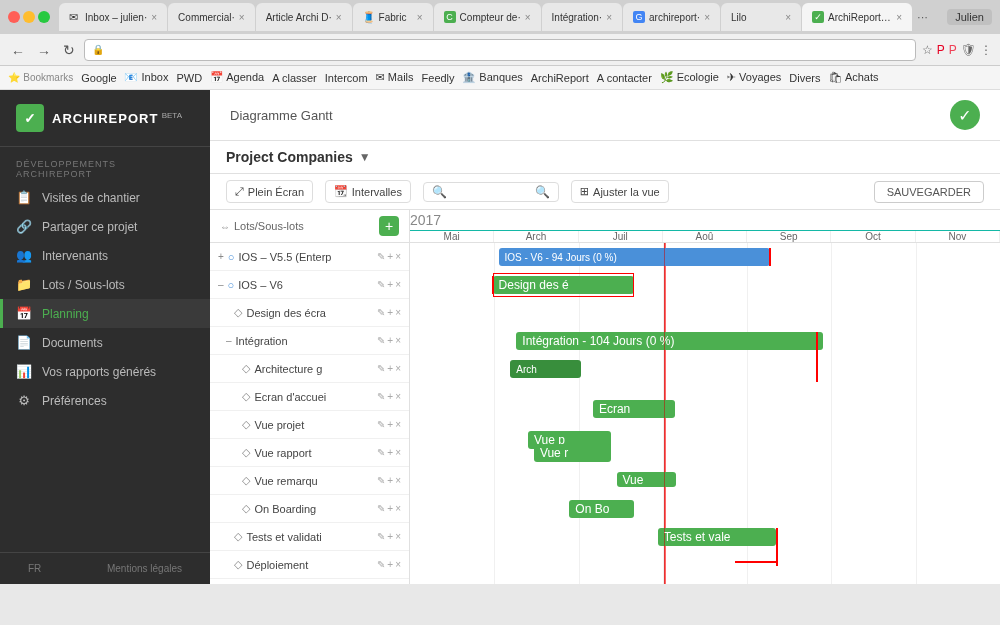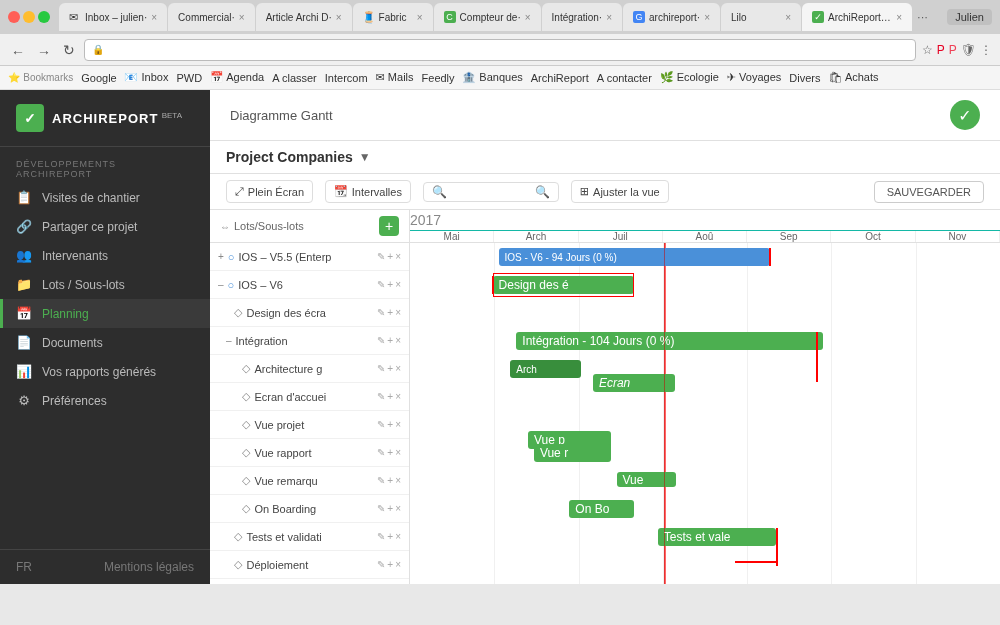--- a/index.html
+++ b/index.html
@@ -33,21 +33,21 @@
 
     
     .sidebar { width: 210px; background: #2d2d2d; color: #ccc; flex-shrink: 0; display: flex; flex-direction: column; height: 494px; }
     .sidebar-logo { display: flex; align-items: center; gap: 8px; padding: 14px 16px; border-bottom: 1px solid #444; }
     .logo-icon { width: 28px; height: 28px; background: #4CAF50; border-radius: 4px; display: flex; align-items: center; justify-content: center; color: white; font-size: 14px; font-weight: bold; }
 
     .sidebar-section-label { font-size: 9px; color: #777; padding: 12px 16px 4px; text-transform: uppercase; letter-spacing: 1px; }
     .sidebar-item { display: flex; align-items: center; gap: 10px; padding: 7px 16px; cursor: pointer; color: #bbb; font-size: 12px; }
     .sidebar-item.active { background: #3a3a3a; color: #4CAF50; border-left: 3px solid #4CAF50; padding-left: 13px; }
     .sidebar-item-icon { font-size: 13px; width: 16px; text-align: center; }
-    .sidebar-bottom { margin-top: auto; display: flex; align-items: center; justify-content: space-between; padding: 10px 16px; border-top: 1px solid #444; font-size: 12px; color: #777; }
+    .sidebar-bottom { margin-top: auto; display: flex; align-items: center; justify-content: space-between; padding: 10px 28px; border-top: 1px solid #444; font-size: 10px; color: #777; }
 
     
     .main-content { flex: 1; background: #f8f8f8; display: flex; flex-direction: column; overflow: hidden; }
     .main-header { background: white; padding: 10px 20px; border-bottom: 1px solid #e0e0e0; display: flex; align-items: center; justify-content: space-between; }
     .main-title { font-size: 13px; color: #555; }
     .header-check { width: 30px; height: 30px; background: #4CAF50; border-radius: 50%; display: flex; align-items: center; justify-content: center; color: white; font-size: 16px; }
 
     
     .gantt-toolbar { background: white; padding: 8px 16px; border-bottom: 1px solid #e0e0e0; display: flex; align-items: center; gap: 16px; }
     .project-title { font-size: 14px; font-weight: 600; color: #333; display: flex; align-items: center; gap: 6px; }
@@ -472,21 +472,21 @@
           <div style="position:absolute;top:89px;left:17%;width:52%;height:18px;">
             <div class="bar-green" style="left:0;top:0;width:100%;height:18px;margin-left:6px;">Intégration - 104 Jours (0 %)</div>
 
             <div style="position:absolute;right:-1px;top:0;width:2px;height:50px;background:red;"></div>
           </div>
 
           <div style="position:absolute;top:117px;left:17%;width:12%;height:18px;">
             <div class="bar-green-dark" style="left:0;top:0;width:100%;height:18px;">Arch</div>
           </div>
 
-          <div style="position:absolute;top:131px;left:31%;width:14%;height:24px;font-style:italic;">
+          <div style="position:absolute;top:157px;left:31%;width:14%;height:24px;">
             <div class="bar-green" style="left:0;top:0;width:100%;height:18px;">Ecran</div>
           </div>
 
           <div style="position:absolute;top:188px;left:20%;width:14%;height:34px;">
             <div class="bar-green" style="left:0;top:0;width:100%;height:18px;">Vue p</div>
           </div>
 
           <div style="position:absolute;top:201px;left:21%;width:13%;height:36px;">
             <div class="bar-green" style="left:0;top:0;width:100%;height:18px;">Vue r</div>
           </div>

